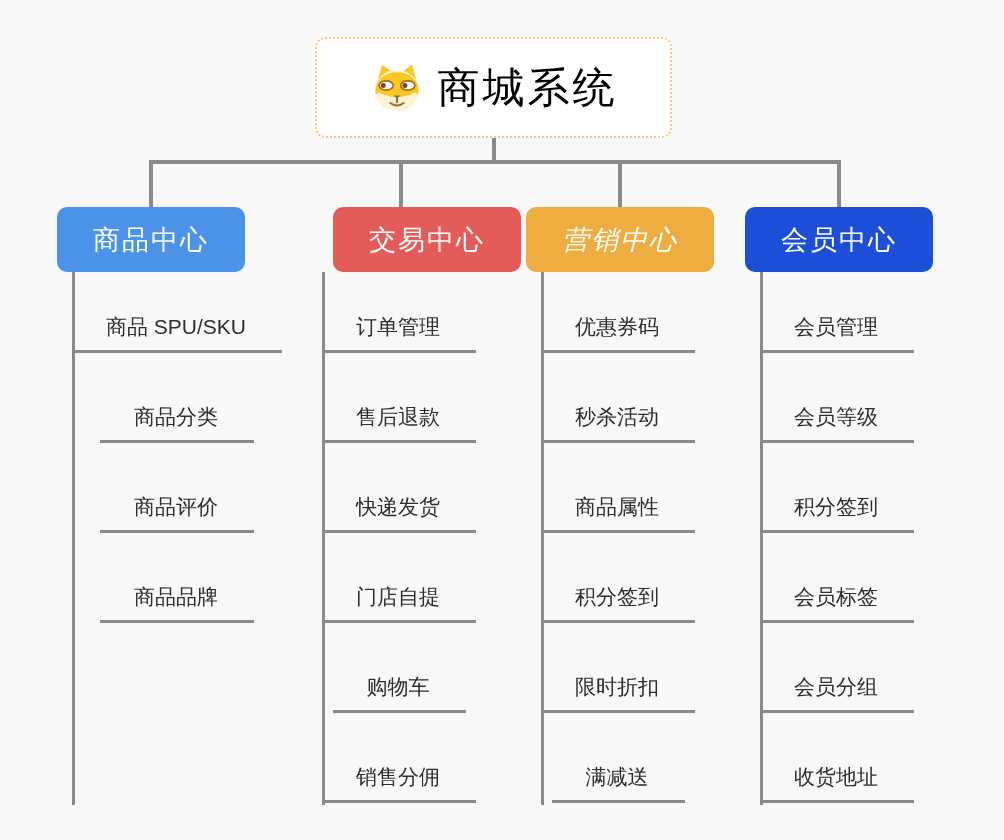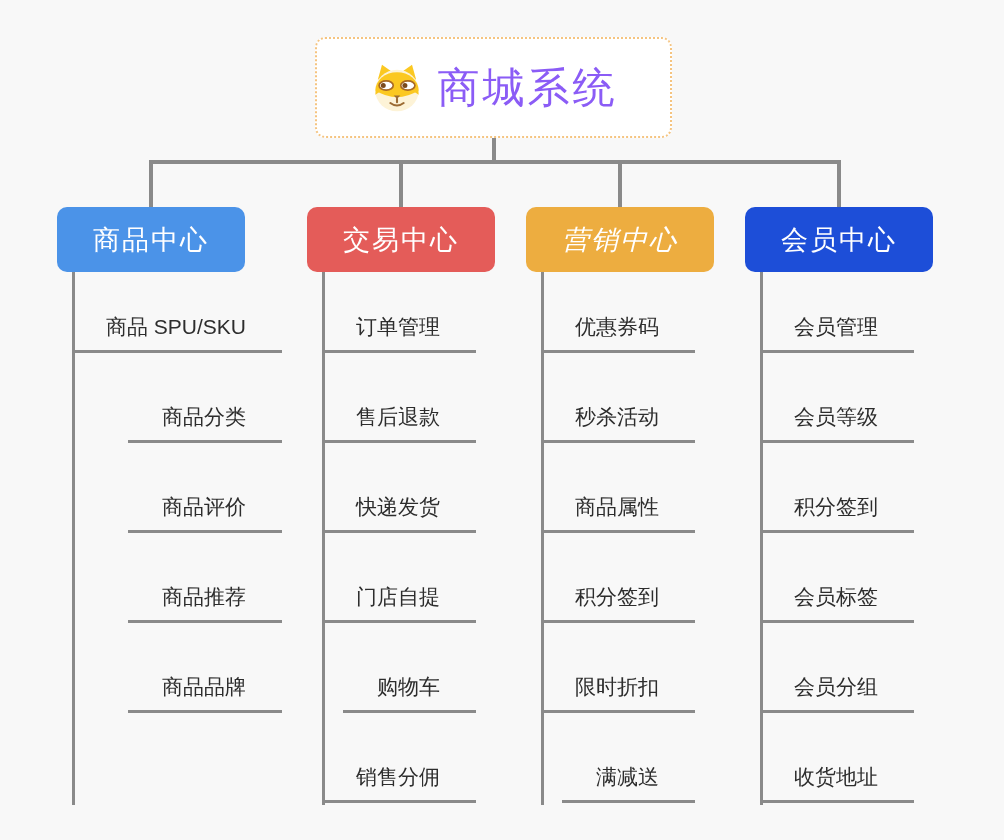--- a/index.html
+++ b/index.html
@@ -19,42 +19,42 @@
     position: absolute; left: 315px; top: 37px;
     width: 357px; height: 101px;
     background: #FFFFFF;
     border: 2px dotted #F5C480;
     border-radius: 10px;
     display: flex; align-items: center; justify-content: center;
     gap: 14px;
   }
   .root-label {
     font-size: 42px; font-weight: 500;
-    color: #8b5cf6; letter-spacing: 3px;
+    color: #000000; letter-spacing: 3px;
     white-space: nowrap;
   }
   .root-icon { width: 54px; height: 50px; flex: 0 0 auto; }
 
   
   .branch { position: absolute; top: 207px; width: 164px; }
   .branch-box {
     width: 188px; height: 65px;
     border-radius: 10px;
     display: flex; align-items: center; justify-content: center;
     color: #FFFFFF; font-size: 27px; font-weight: 500;
     letter-spacing: 2px; white-space: nowrap;
   }
   .branch-vline {
     position: absolute; left: 15px; top: 65px;
     width: 3px; height: 533px;
     background: #8A8A8A;
   }
   .branch-items {
     position: absolute; left: 15px; top: 56px;
-    display: flex; flex-direction: column; align-items: flex-end;
+    display: flex; flex-direction: column; align-items: center;
   }
   .leaf { height: 90px; display: flex; align-items: flex-end; }
   .leaf-label {
     display: inline-block;
     padding: 0 36px 9px 34px;
     border-bottom: 3px solid #8A8A8A;
     font-size: 21px; color: #2D2D2D;
     white-space: nowrap;
   }
 </style>
@@ -96,30 +96,27 @@
       <div class="leaf">
           <span class="leaf-label">商品 SPU/SKU</span>
         </div>
       <div class="leaf">
           <span class="leaf-label">商品分类</span>
         </div>
       <div class="leaf">
           <span class="leaf-label">商品评价</span>
         </div>
       <div class="leaf">
-          <span class="leaf-label">商品推荐</span>
-        </div>
-      <div class="leaf">
           <span class="leaf-label">商品品牌</span>
         </div>
     </div>
   </div>
 
   <div class="branch" style="left:307px">
-    <div class="branch-box" style="background-color: rgb(228, 92, 89);">交易中心</div>
+    <div class="branch-box" style="background-color: rgb(228, 92, 89); margin-left: 26px;">交易中心</div>
     <div class="branch-vline"></div>
     <div class="branch-items">
       <div class="leaf">
           <span class="leaf-label">订单管理</span>
         </div>
       <div class="leaf">
           <span class="leaf-label">售后退款</span>
         </div>
       <div class="leaf">
           <span class="leaf-label">快递发货</span>

